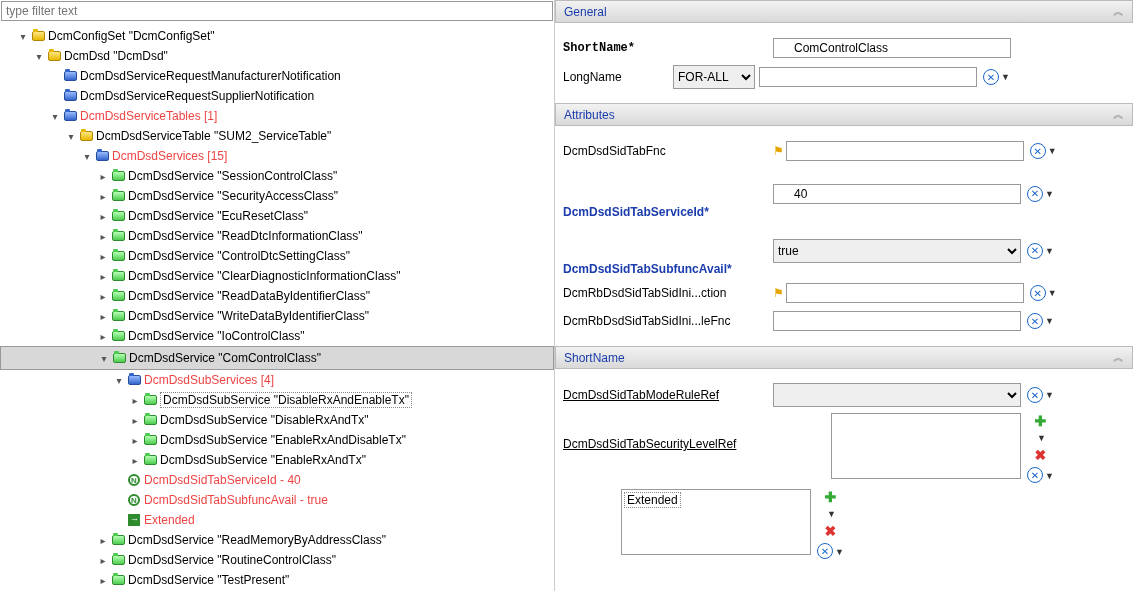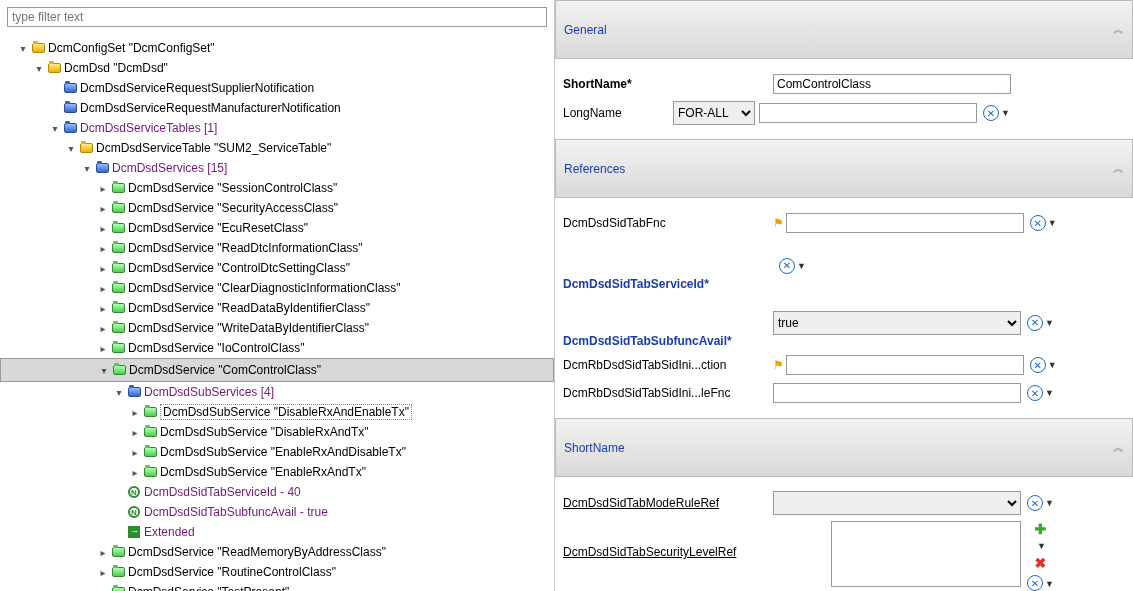--- a/index.html
+++ b/index.html
@@ -1,46 +1,46 @@
 <!DOCTYPE html>
 <html><head>
 <meta charset="utf-8">
 <style>
 * { box-sizing: border-box; margin: 0; padding: 0; }
 body { font-family: "Segoe UI", Tahoma, sans-serif; font-size: 12px; color: #000; background: #fff; display: flex; height: 591px; width: 1133px; overflow: hidden; }
 .left-panel { width: 555px; border-right: 1px solid #ccc; display: flex; flex-direction: column; }
-.filter-box { border: 1px solid #999; padding: 2px 4px; margin: 7px; }
+.filter-box { border: 1px solid #999; padding: 2px 4px; margin: 1px; }
 .filter-box input { border: none; outline: none; width: 100%; font-size: 12px; color: #888; }
 .tree-wrap { flex: 1; overflow-y: auto; padding: 4px 0; }
 .tree-row { display: flex; align-items: center; height: 20px; white-space: nowrap; cursor: default; }
 .tree-row.sel { background: #d8d8d8; }
 .tree-row .subsel { border: 1px dotted #888; padding: 0 2px; }
 .tw { width: 14px; display: inline-flex; justify-content: center; align-items: center; color: #555; font-size: 10px; cursor: pointer; }
 .sp { display: inline-block; width: 16px; }
 .ic { width: 16px; height: 16px; display: inline-flex; align-items: center; justify-content: center; margin-right: 2px; }
 .folder-yellow { background: linear-gradient(#ffe680, #e6b800); border: 1px solid #b38600; border-radius: 2px; width: 13px; height: 10px; position: relative; }
 .folder-yellow::before { content: ""; position: absolute; top: -3px; left: 0; width: 5px; height: 3px; background: #e6b800; border-radius: 1px 1px 0 0; }
 .folder-green { background: linear-gradient(#b3ffb3, #4dcc4d); border: 1px solid #2e8b2e; border-radius: 2px; width: 13px; height: 10px; position: relative; }
 .folder-green::before { content: ""; position: absolute; top: -3px; left: 0; width: 5px; height: 3px; background: #4dcc4d; border-radius: 1px 1px 0 0; }
 .folder-blue { background: linear-gradient(#99bbff, #3366cc); border: 1px solid #254d99; border-radius: 2px; width: 13px; height: 10px; position: relative; }
 .folder-blue::before { content: ""; position: absolute; top: -3px; left: 0; width: 5px; height: 3px; background: #3366cc; border-radius: 1px 1px 0 0; }
 .attr-ic { width: 12px; height: 12px; border: 2px solid #2e8b2e; border-radius: 50%; color: #2e8b2e; font-size: 8px; font-weight: bold; display: flex; align-items: center; justify-content: center; }
 .ref-ic { width: 12px; height: 12px; background: #2e8b2e; position: relative; }
 .ref-ic::after { content: "→"; color: #fff; font-size: 9px; position: absolute; top: -1px; left: 2px; }
-.link-text { color: #701a75; }
+.link-text { color: #ef4444; }
 .right-panel { flex: 1; background: #fff; overflow-y: auto; }
-.section-hdr { background: linear-gradient(#f2f2f2, #d9d9d9); border: 1px solid #bbb; padding: 21px 8px; color: #1a3cad; font-size: 12px; display: flex; justify-content: space-between; align-items: center; }
+.section-hdr { background: linear-gradient(#f2f2f2, #d9d9d9); border: 1px solid #bbb; padding: 3px 8px; color: #1a3cad; font-size: 12px; display: flex; justify-content: space-between; align-items: center; }
 .chev { color: #888; font-size: 11px; }
 .section-body { padding: 8px 8px; }
 .form-row { display: flex; align-items: center; margin: 6px 0; min-height: 22px; }
 .form-label { width: 210px; font-size: 12px; }
-.form-label.bold { font-weight: bold; }
+.form-label.bold { font-weight: bold; font-family: Liberation Mono, monospace; }
 .form-label.blue { color: #1a3cad; font-weight: bold; margin-top: 37px; }
 .form-label.ul { text-decoration: underline; }
-.form-input { border: 1px solid #999; height: 20px; padding: 1px 3px; font-size: 12px; }
+.form-input { border: 1px solid #999; height: 20px; padding: 1px 20px; font-size: 12px; }
 .form-input.w1 { width: 238px; }
 .form-input.w2 { width: 238px; }
 .sel { border: 1px solid #999; height: 24px; font-size: 12px; }
 .btn-x { width: 16px; height: 16px; border: 1.5px solid #1a66cc; border-radius: 50%; color: #1a66cc; font-size: 10px; display: inline-flex; align-items: center; justify-content: center; margin-left: 6px; cursor: pointer; }
 .dd-arrow { font-size: 9px; color: #333; margin-left: 2px; cursor: pointer; }
 .listbox { border: 1px solid #999; width: 190px; height: 66px; font-size: 12px; padding: 2px; background: #fff; }
 .listbox .item { border: 1px dotted #888; padding: 0 2px; display: inline-block; }
 .btn-stack { display: flex; flex-direction: column; align-items: center; margin-left: 6px; gap: 4px; }
 .plus { color: #3a3; font-size: 14px; font-weight: bold; cursor: pointer; }
 .del { color: #d33; font-size: 14px; font-weight: bold; cursor: pointer; }
@@ -74,31 +74,31 @@
         <span>DcmDsd "DcmDsd"</span>
       </div>
     <div class="tree-row">
         <span class="sp"></span>
         <span class="sp"></span>
         <span class="sp"></span>
         <span class="tw"></span>
         <span class="ic">
           <span class="folder-blue"></span>
         </span>
+        <span>DcmDsdServiceRequestManufacturerNotification</span>
+      </div>
+    <div class="tree-row">
+        <span class="sp"></span>
+        <span class="sp"></span>
+        <span class="sp"></span>
+        <span class="tw"></span>
+        <span class="ic">
+          <span class="folder-blue"></span>
+        </span>
         <span>DcmDsdServiceRequestSupplierNotification</span>
-      </div>
-    <div class="tree-row">
-        <span class="sp"></span>
-        <span class="sp"></span>
-        <span class="sp"></span>
-        <span class="tw"></span>
-        <span class="ic">
-          <span class="folder-blue"></span>
-        </span>
-        <span>DcmDsdServiceRequestManufacturerNotification</span>
       </div>
     <div class="tree-row">
         <span class="sp"></span>
         <span class="sp"></span>
         <span class="sp"></span>
         <span class="tw">▾</span>
         <span class="ic">
           <span class="folder-blue"></span>
         </span>
         <span class="link-text">DcmDsdServiceTables [1]</span>
@@ -427,33 +427,34 @@
     <div class="form-row">
       <span class="form-label" style="width:110px">LongName</span>
       <select class="sel" style="width:82px"><option>FOR-ALL</option></select>
       <input class="form-input" style="width: 218px; margin-left: 4px;">
       <span class="btn-x">✕</span>
         <span class="dd-arrow">▼</span>
     </div>
   </div>
 
   <div class="section-hdr">
-      <span>References</span>
+      <span>Attributes</span>
       <span class="chev">︽</span>
     </div>
   <div class="section-body">
     <div class="form-row">
       <span class="form-label">DcmDsdSidTabFnc</span>
       <span class="warn">⚑</span>
       <input class="form-input w2" style="">
       <span class="btn-x">✕</span>
         <span class="dd-arrow">▼</span>
     </div>
     <div class="form-row">
       <span class="form-label blue">DcmDsdSidTabServiceId*</span>
+      <input class="form-input" style="width: 248px;" value="40">
       <span class="btn-x">✕</span>
         <span class="dd-arrow">▼</span>
     </div>
     <div class="form-row">
       <span class="form-label blue">DcmDsdSidTabSubfuncAvail*</span>
       <select class="sel" style="width:248px"><option>true</option></select>
       <span class="btn-x">✕</span>
         <span class="dd-arrow">▼</span>
     </div>
     <div class="form-row">

